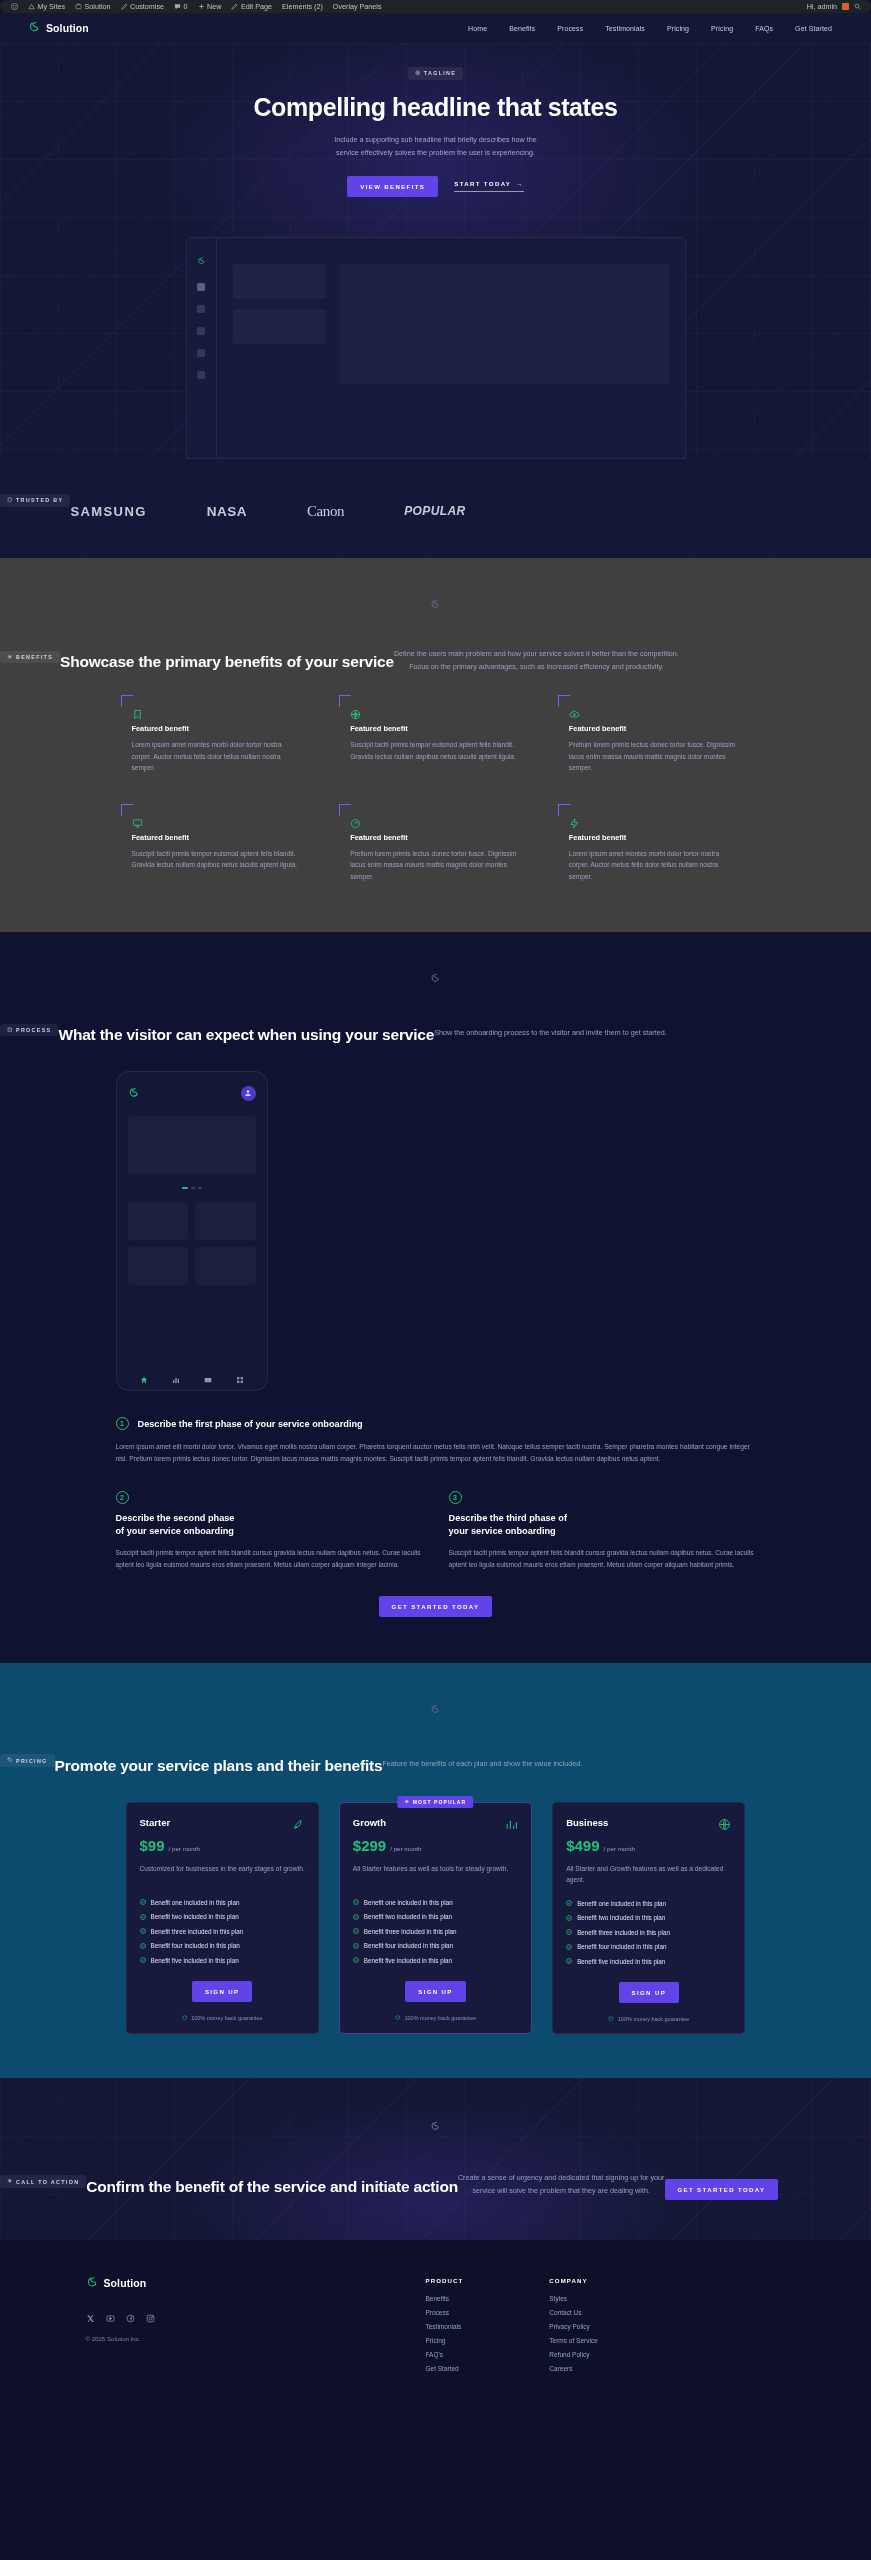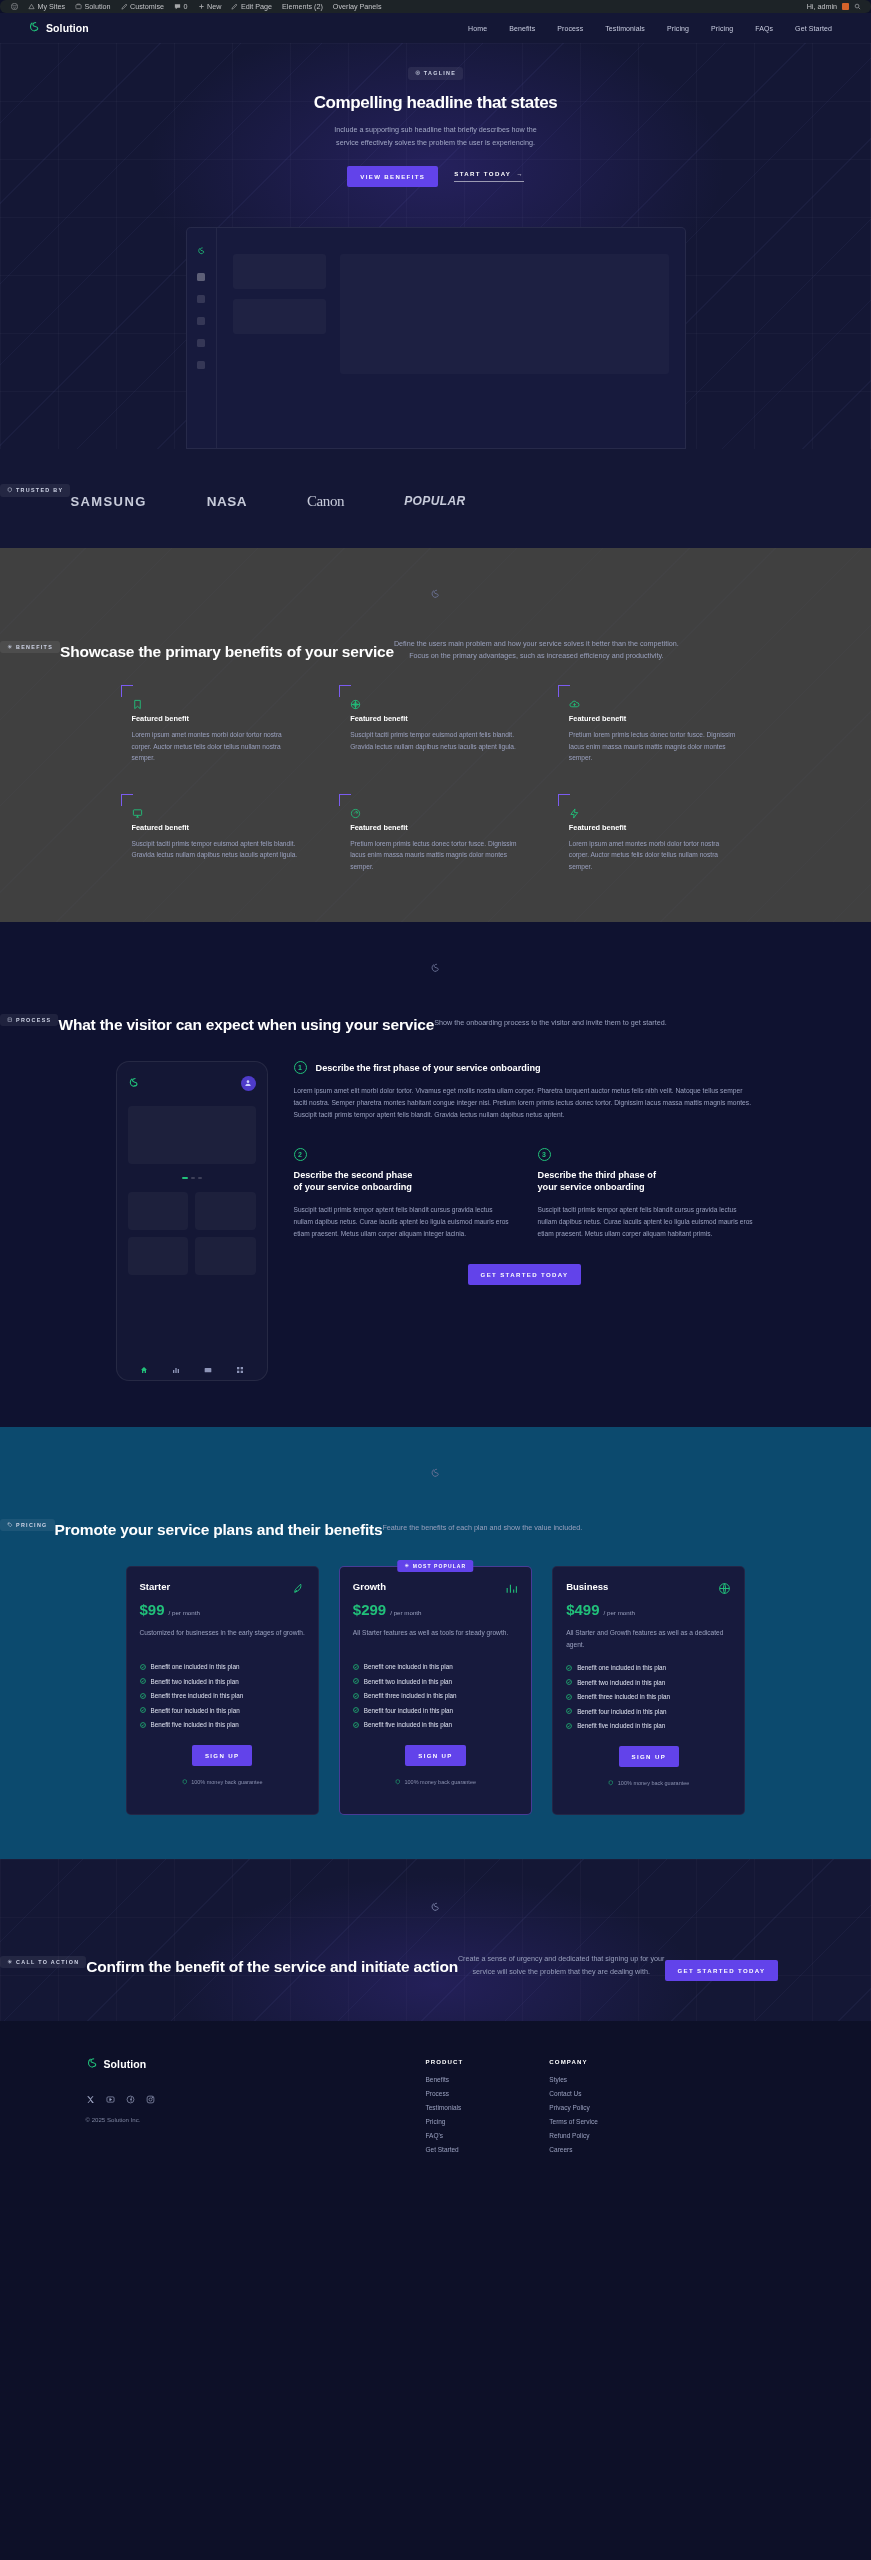--- a/index.html
+++ b/index.html
@@ -44,21 +44,21 @@
     background-image:
       linear-gradient(rgba(255,255,255,.028) 1px,transparent 1px),
       linear-gradient(90deg,rgba(255,255,255,.028) 1px,transparent 1px);
     background-size:58px 58px;}
   .hero-diag{position:absolute;inset:0;background-image:
     repeating-linear-gradient(135deg,transparent 0 56px,rgba(140,150,255,.05) 56px 57px);}
   .hero-glow{position:absolute;left:50%;top:-40px;transform:translateX(-50%);
     width:620px;height:330px;border-radius:50%;
     background:radial-gradient(ellipse at center,rgba(98,67,234,.22),transparent 66%);}
   .hero-inner{position:relative;z-index:2;display:flex;flex-direction:column;align-items:center;}
-  .hero-h1{font-size:17px;font-weight:700;color:#fff;text-align:center;
+  .hero-h1{font-size:25px;font-weight:700;color:#fff;text-align:center;
     line-height:1.26;margin-top:12px;letter-spacing:-.4px;}
   .hero-sub{font-size:7.2px;color:#a3a9c6;text-align:center;line-height:1.8;margin-top:11px;}
   .hero-btns{display:flex;align-items:center;gap:16px;margin-top:16px;}
   .link-btn{font-size:6.1px;font-weight:700;letter-spacing:1.35px;color:#fff;
     border-bottom:1px solid rgba(255,255,255,.55);padding-bottom:4px;
     display:inline-flex;align-items:center;gap:5px;}
 
   
   .mock{position:relative;z-index:2;width:500px;height:222px;margin:40px auto 0;
     background:#171a3d;border:1px solid rgba(255,255,255,.07);
@@ -91,21 +91,21 @@
   .bcard{position:relative;padding:11px 13px 8px 11px;}
   .bcard::before{content:"";position:absolute;left:0;top:0;width:11px;height:11px;
     border-left:1.3px solid #7b5cf0;border-top:1.3px solid #7b5cf0;}
   .bcard-ico{width:11px;height:11px;color:#21c07a;margin-bottom:7px;}
   .bcard-ico svg{width:11px;height:11px;}
   .bcard-t{font-size:7.4px;font-weight:700;color:#fff;margin-bottom:6px;}
   .bcard-d{font-size:6.6px;color:#9aa1bf;line-height:1.75;}
 
   
   .process{background:#0f1230;padding:22px 0 46px;}
-  .proc-wrap{width:640px;margin:26px auto 0;display:flex;gap:26px;}
+  .proc-wrap{width:640px;margin:26px auto 0;display:flex;gap:26px;flex-direction:column;}
   .phone{width:152px;height:320px;background:#141735;border:1px solid rgba(255,255,255,.08);
     border-radius:13px;padding:12px 11px;display:flex;flex-direction:column;}
   .phone-top{display:flex;align-items:center;justify-content:space-between;}
   .phone-avatar{width:15px;height:15px;border-radius:50%;background:#4e3bc9;
     display:flex;align-items:center;justify-content:center;}
   .phone-hero{height:58px;background:rgba(255,255,255,.04);border-radius:4px;margin-top:14px;}
   .phone-dots{display:flex;gap:3px;justify-content:center;margin-top:13px;}
   .pdot{width:4px;height:2px;border-radius:1px;background:rgba(255,255,255,.18);}
   .pdot.on{background:#21c07a;width:6px;}
   .phone-tiles{display:grid;grid-template-columns:1fr 1fr;gap:7px;margin-top:13px;}
@@ -122,21 +122,21 @@
   .phase-d{font-size:6.7px;color:#9aa1bf;line-height:1.85;margin-top:10px;}
   .phase-row{display:flex;gap:26px;margin-top:26px;}
   .phase-col{flex:1;}
   .phase-col .phase-d{font-size:6.6px;}
   .proc-cta{display:flex;justify-content:center;margin-top:24px;}
 
   
   .pricing{background:#0c4a6e;padding:22px 0 44px;}
   .pgrid{width:620px;margin:26px auto 0;display:grid;grid-template-columns:repeat(3,1fr);gap:20px;}
   .pcard{position:relative;background:#171a3d;border:1px solid rgba(255,255,255,.055);
-    border-radius:5px;padding:14px 13px 27px;}
+    border-radius:5px;padding:14px 13px 11px;}
   .pcard.pop{border-color:rgba(123,92,240,.5);}
   .pop-badge{position:absolute;top:-7px;left:50%;transform:translateX(-50%);
     background:#6243ea;border-radius:2.5px;padding:3px 7px;font-size:5px;
     letter-spacing:1.1px;font-weight:700;color:#fff;display:flex;align-items:center;gap:3px;white-space:nowrap;}
   .pc-top{display:flex;align-items:flex-start;justify-content:space-between;}
   .pc-name{font-size:9.5px;font-weight:700;color:#fff;}
   .pc-ico{width:13px;height:13px;color:#21c07a;}
   .pc-ico svg{width:13px;height:13px;}
   .pc-price{display:flex;align-items:baseline;gap:4px;margin-top:7px;}
   .pc-amt{font-size:15px;font-weight:700;color:#21c07a;}

